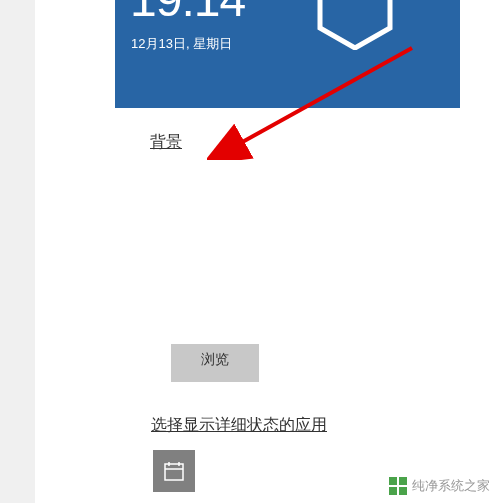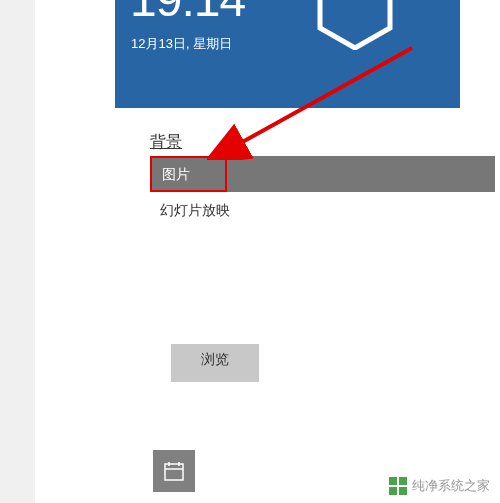--- a/index.html
+++ b/index.html
@@ -173,28 +173,24 @@
     <defs>
       <marker id="arrowhead" markerWidth="12" markerHeight="10" refX="2" refY="5" orient="auto">
         <polygon points="0 0, 12 5, 0 10" fill="#e30000"></polygon>
       </marker>
     </defs>
     <line x1="205" y1="8" x2="30" y2="105" stroke="#e30000" stroke-width="4" marker-end="url(#arrowhead)"></line>
   </svg>
 
   <div class="section-label label-background">背景</div>
 
-  <div class="dropdown-list">
-    <div class="option-selected-bg"></div>
-    <div class="dropdown-option option-selected">图片</div>
-    <div class="dropdown-option option-rest">幻灯片放映</div>
-  </div>
 
   <div class="browse-btn">浏览</div>
 
+  <div class="section-label label-detail">选择显示详细状态的应用</div>
 
   <div class="app-tile">
     <svg width="22" height="22" viewBox="0 0 22 22">
       <rect x="2" y="4" width="18" height="16" fill="none" stroke="#ffffff" stroke-width="1.5"></rect>
       <line x1="2" y1="9" x2="20" y2="9" stroke="#ffffff" stroke-width="1.5"></line>
       <line x1="6" y1="2" x2="6" y2="6" stroke="#ffffff" stroke-width="1.5"></line>
       <line x1="16" y1="2" x2="16" y2="6" stroke="#ffffff" stroke-width="1.5"></line>
     </svg>
   </div>
 

